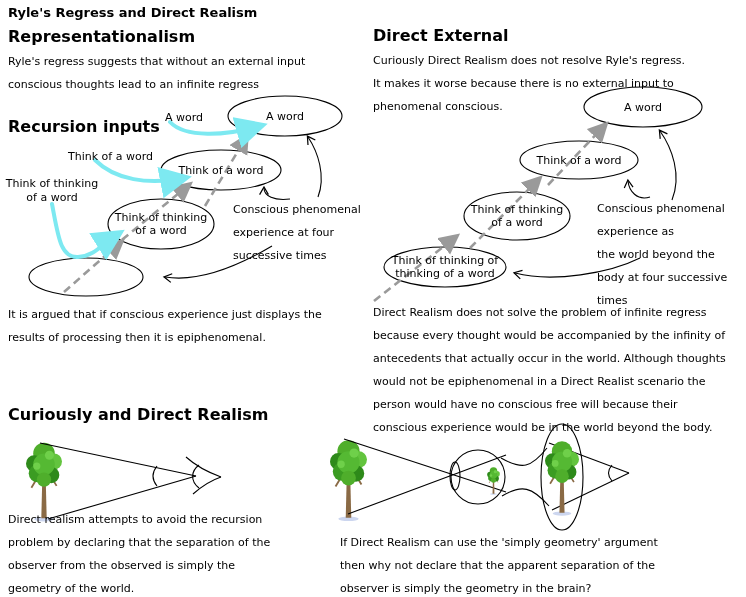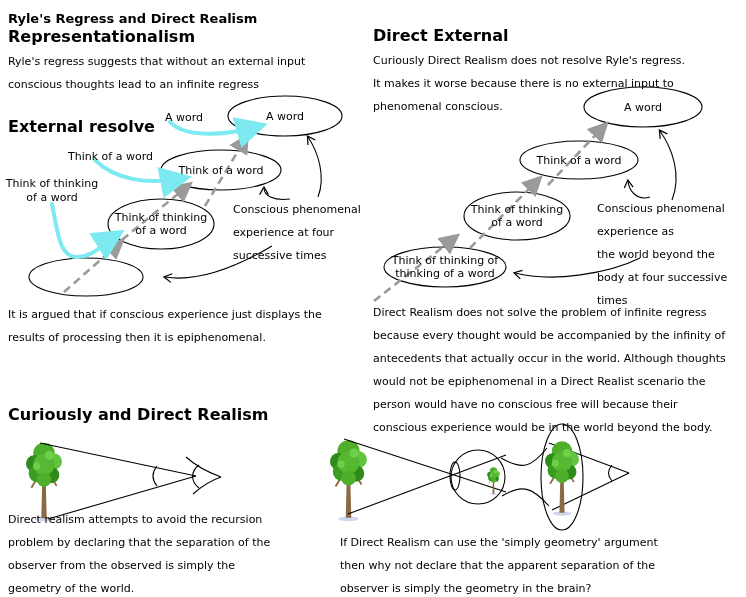--- a/index.html
+++ b/index.html
@@ -113,32 +113,32 @@
       <ellipse cx="562" cy="477" rx="21" ry="53"></ellipse>
       <path d="M549,443 L629,473"></path>
       <path d="M552,510 L629,473"></path>
       <path d="M612,465 Q605,473 612,481"></path>
     </g>
     <use href="#tree" x="484" y="466" width="19" height="29"></use>
     <use href="#tree" x="545" y="436" width="34" height="82"></use>
   </g>
 </svg>
 
-<div class="abs h1" style="left:8px;top:11px">Ryle's Regress and Direct Realism</div>
+<div class="abs h1" style="left:8px;top:5px">Ryle's Regress and Direct Realism</div>
 
 <div class="abs h2" style="left:8px;top:29px">Representationalism</div>
 <div class="abs" style="left:8px;top:50px">Ryle's regress suggests that without an external input
 conscious thoughts lead to an infinite regress</div>
 
 <div class="abs h2" style="left:373px;top:28px">Direct External</div>
 <div class="abs" style="left:373px;top:49px">Curiously Direct Realism does not resolve Ryle's regress.
 It makes it worse because there is no external input to
 phenomenal conscious.</div>
 
-<div class="abs h2" style="left:8px;top:119px">External resolve</div>
+<div class="abs h2" style="left:8px;top:119px">Recursion inputs</div>
 
 <div class="abs" style="left:165px;top:106px">A word</div>
 <div class="abs" style="left:68px;top:145px">Think of a word</div>
 <div class="abs lblc" style="left:0px;top:177px;line-height:14px;text-align:center">Think of thinking
 of a word</div>
 
 <div class="etext" style="left:225px;top:110px">A word</div>
 <div class="etext" style="left:161px;top:164px">Think of a word</div>
 <div class="etext" style="left:101px;top:211px">Think of thinking
 of a word</div>

